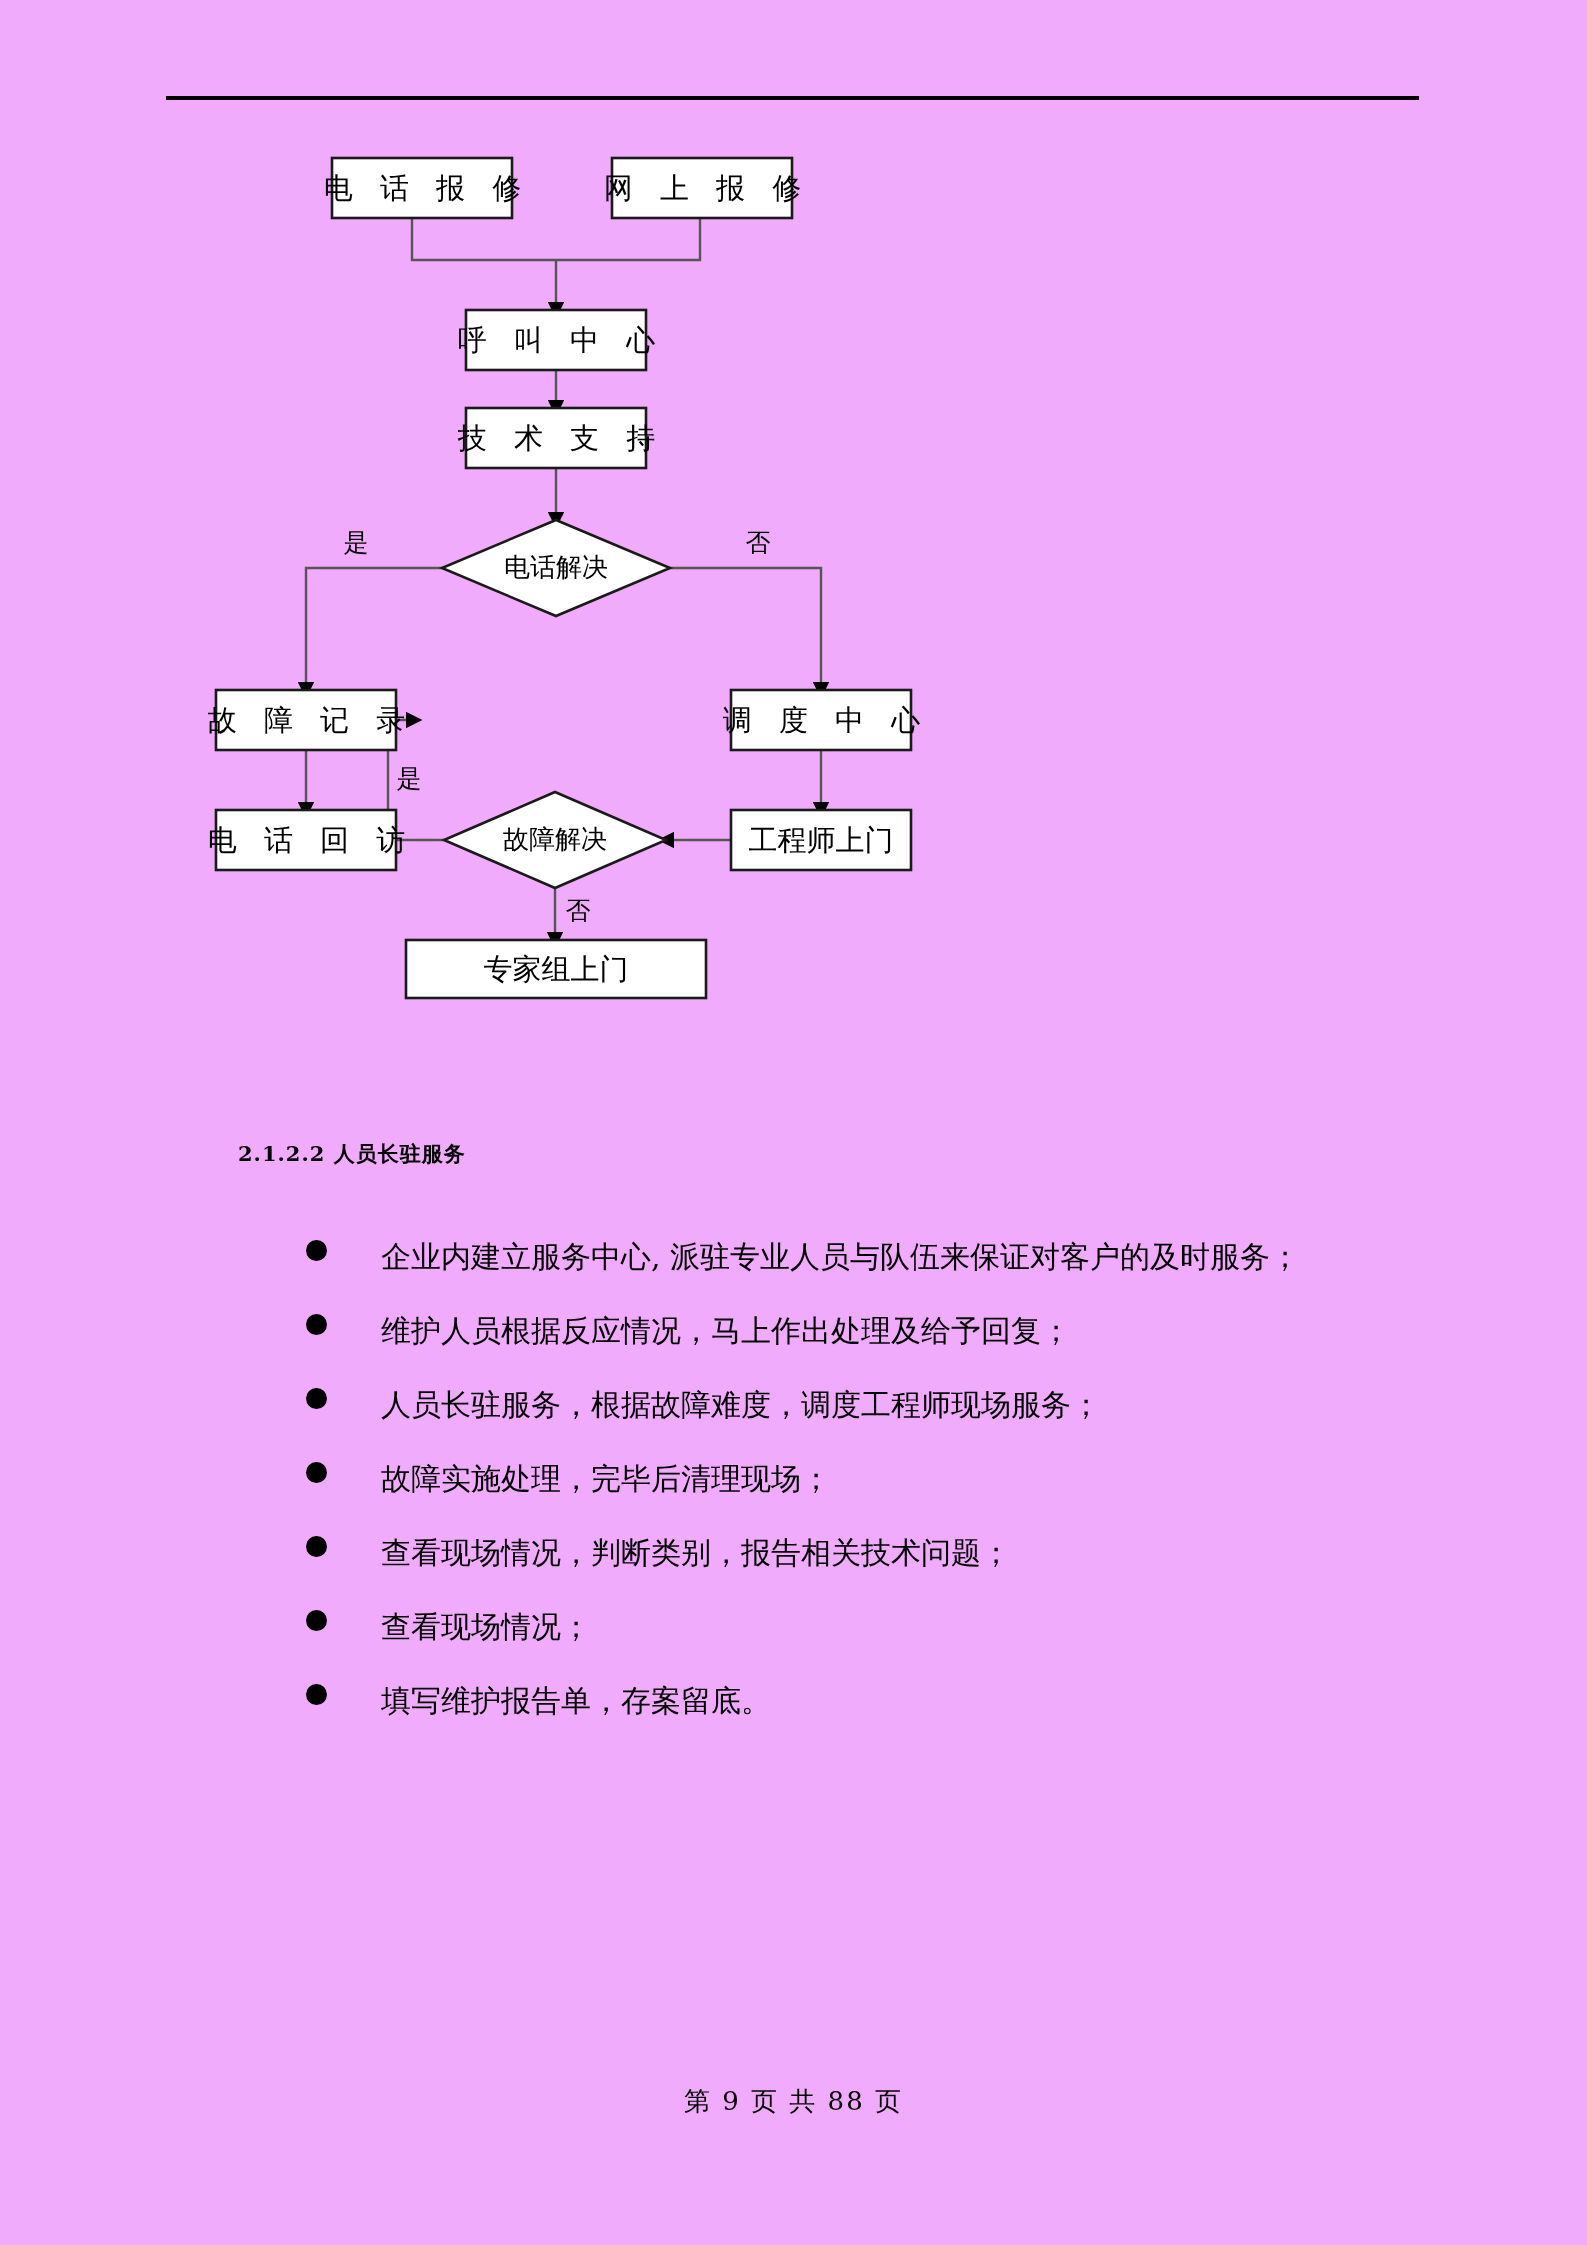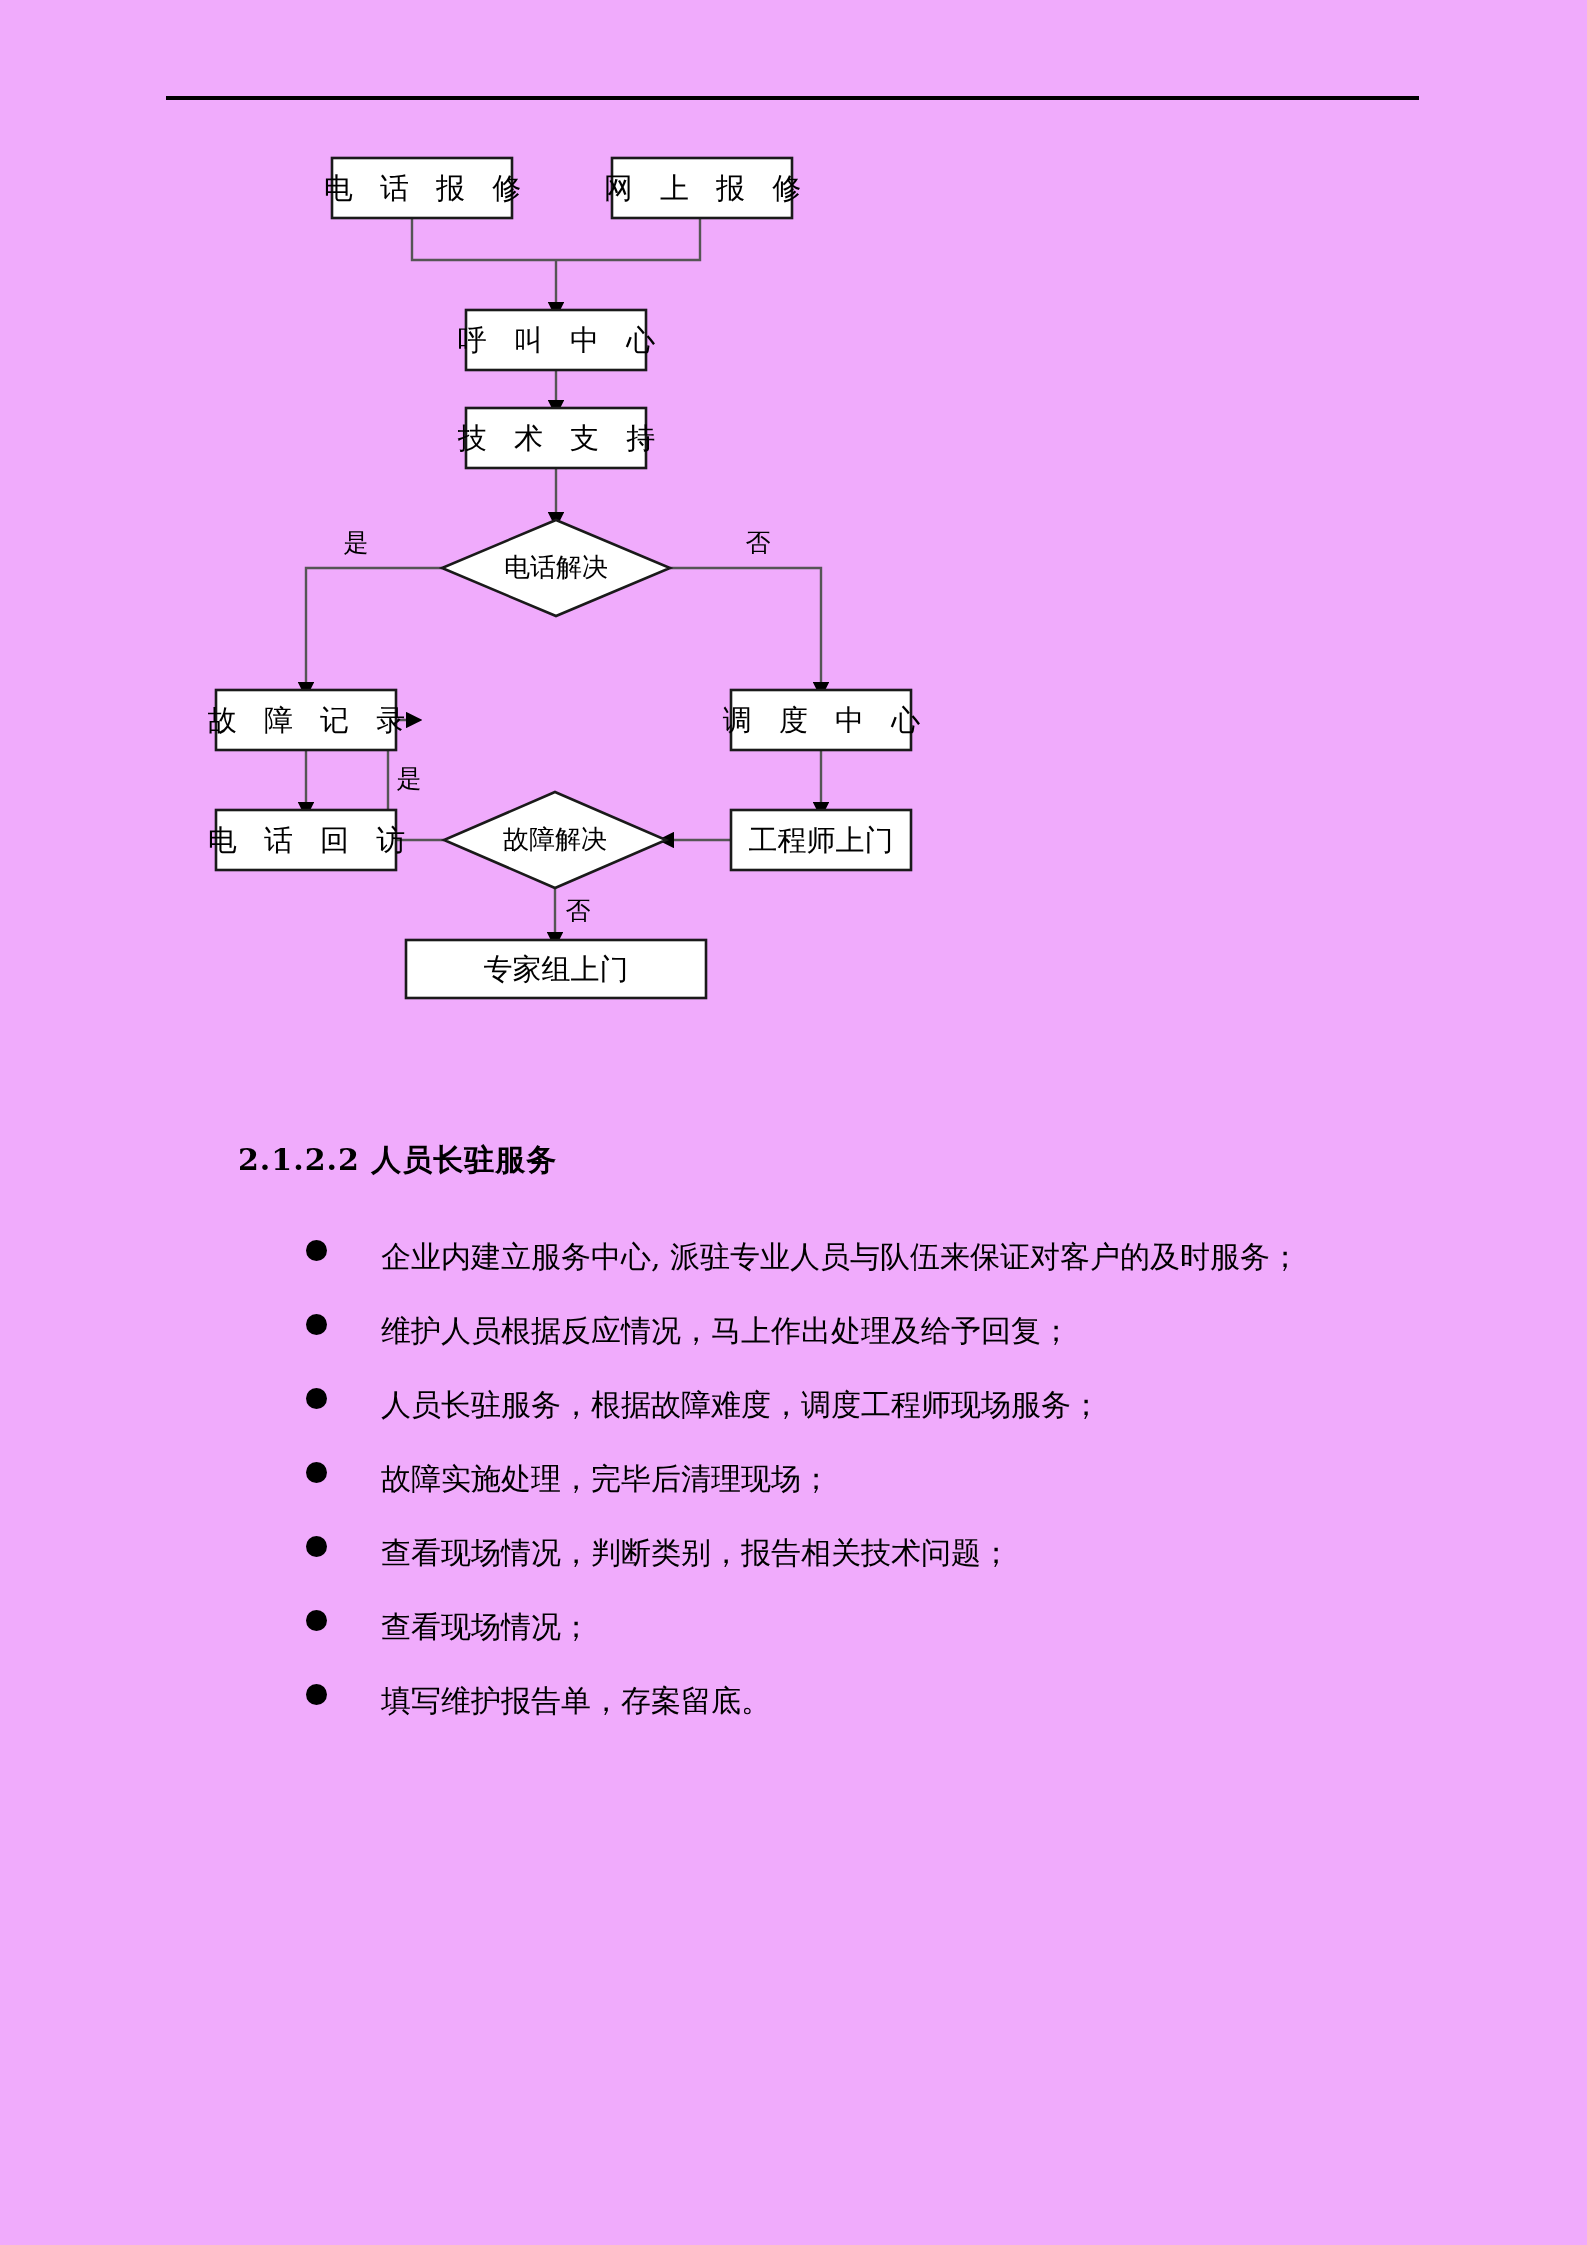--- a/index.html
+++ b/index.html
@@ -81,21 +81,21 @@
     stroke: none;
   }
 
   
   #section-heading {
     position: absolute;
     left: 238px;
     top: 1140px;
     font-family: "DejaVu Serif", "Liberation Serif", serif;
     font-weight: bold;
-    font-size: 30px;
+    font-size: 21px;
     letter-spacing: 1px;
     white-space: nowrap;
   }
 
   
   #bullet-list {
     position: absolute;
     left: 300px;
     top: 1232px;
     width: 1120px;
@@ -266,14 +266,15 @@
     <li>
       <span class="bullet-marker"></span>
       <span>查看现场情况；</span>
     </li>
     <li>
       <span class="bullet-marker"></span>
       <span>填写维护报告单，存案留底。</span>
     </li>
   </ul>
 
+  <div id="page-footer">第 9 页 共 88 页</div>
 
 </div>
 
 </body></html>

